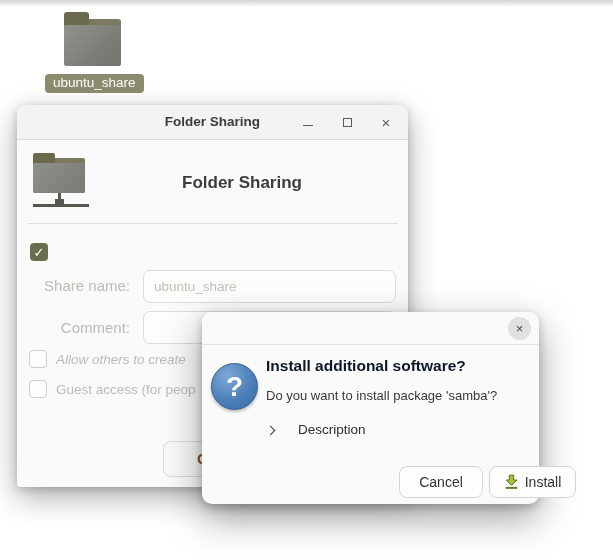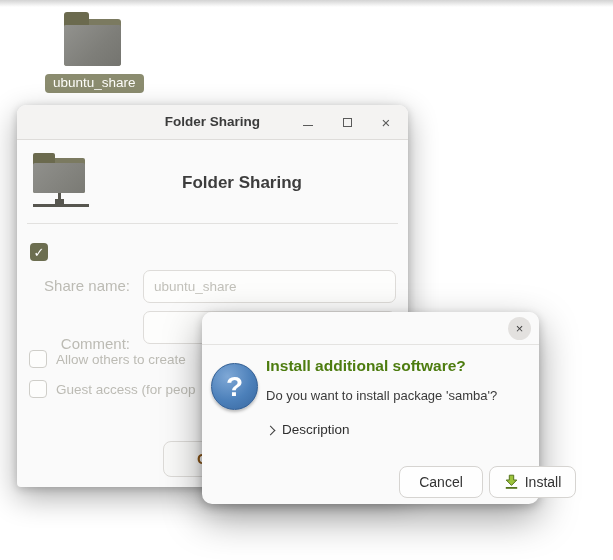--- a/index.html
+++ b/index.html
@@ -93,25 +93,25 @@
     border-radius:50%; background:#e3e1df; color:#434343;
     display:flex; align-items:center; justify-content:center;
     font-size:13px; line-height:13px; }
   .q-icon { position:absolute; left:9px; top:51px; width:47px; height:47px;
     border-radius:50%;
     background:radial-gradient(circle at 35% 28%, #7fa8d6 0%, #4c80ba 55%, #38679f 100%);
     border:1px solid #2f5c92; box-shadow:0 2px 3px rgba(0,0,0,.25);
     display:flex; align-items:center; justify-content:center;
     color:#ffffff; font-size:28px; font-weight:bold; }
   .dlg-heading { position:absolute; left:64px; top:45px;
-    font-weight:bold; font-size:15.5px; color:#4d7c0f; }
+    font-weight:bold; font-size:15.5px; color:#0f172a; }
   .dlg-message { position:absolute; left:64px; top:76px;
     font-size:13px; color:#3a3a3a; }
   .expander { position:absolute; left:65px; top:110px;
-    display:flex; align-items:center; gap:8px; }
+    display:flex; align-items:center; gap:24px; }
   .chevron { width:7px; height:7px; border-top:1.7px solid #3c3c3c;
     border-right:1.7px solid #3c3c3c; transform:rotate(45deg); margin-top:1px; }
   .expander-label { font-size:13.5px; color:#2f2f2f; }
   .dlg-btn { position:absolute; top:154px; height:32px; border-radius:8px;
     border:1px solid #d6d4d1; background:#fefefe; color:#333;
     display:flex; align-items:center; justify-content:center; gap:6px;
     font-size:14px; font-family:"Liberation Sans","DejaVu Sans",sans-serif;margin-left:44px; }
   .btn-cancel  { left:153px; width:84px; }
   .btn-install { left:243px; width:87px; }
 </style>
@@ -162,24 +162,24 @@
 
   <div class="chk-row" style="left:13px; top:138px;">
     <span class="chk on">
       <span>✓</span>
     </span>
   </div>
 
   <div class="field-label" style="top:172px;">Share name:</div>
   <input class="field-input" style="top: 165px;" readonly="" value="ubuntu_share">
 
-  <div class="field-label" style="top:230px;">Comment:</div>
+  <div class="field-label" style="top:214px;">Comment:</div>
   <input class="field-input" style="top: 206px;" readonly="" value="">
 
-  <div class="chk-row" style="left:12px; top:245px;">
+  <div class="chk-row" style="left:12px; top:245px;font-style:italic;">
     <span class="chk off"></span>
     <span class="chk-label dim-text">Allow others to create</span>
   </div>
 
   <div class="chk-row" style="left:12px; top:275px;">
     <span class="chk off"></span>
     <span class="chk-label dim-text">Guest access (for peop</span>
   </div>
 
   <div class="partial-btn">

